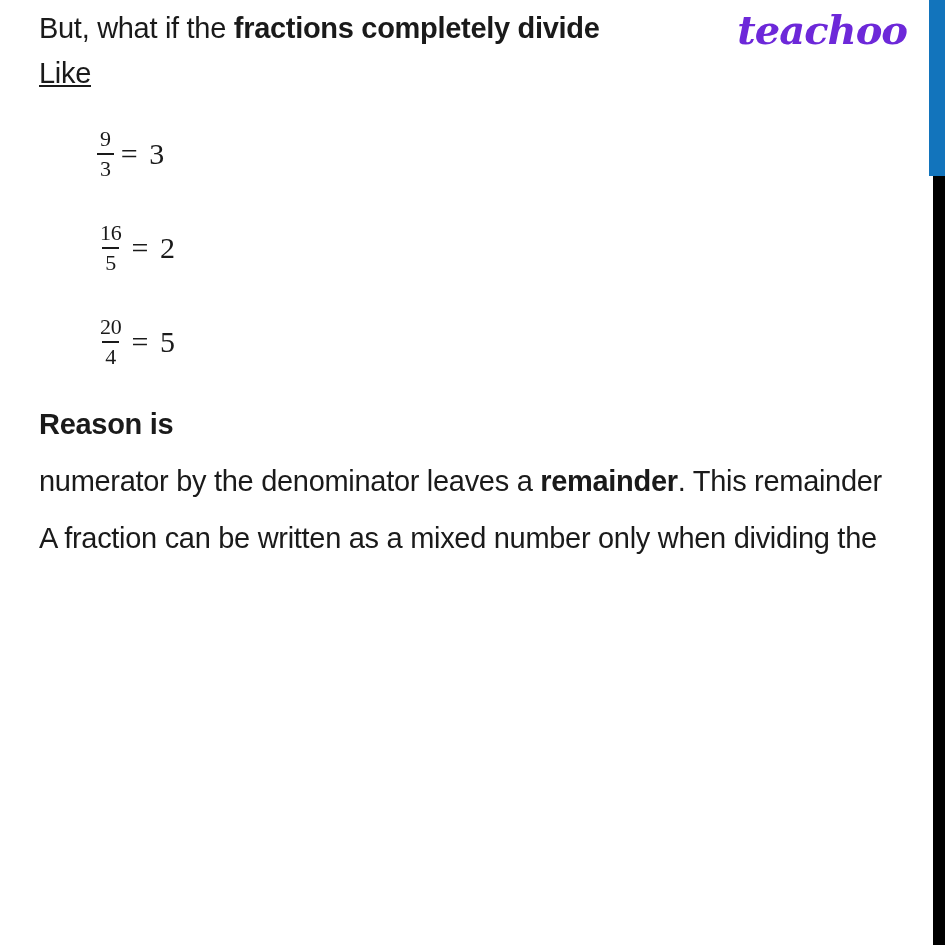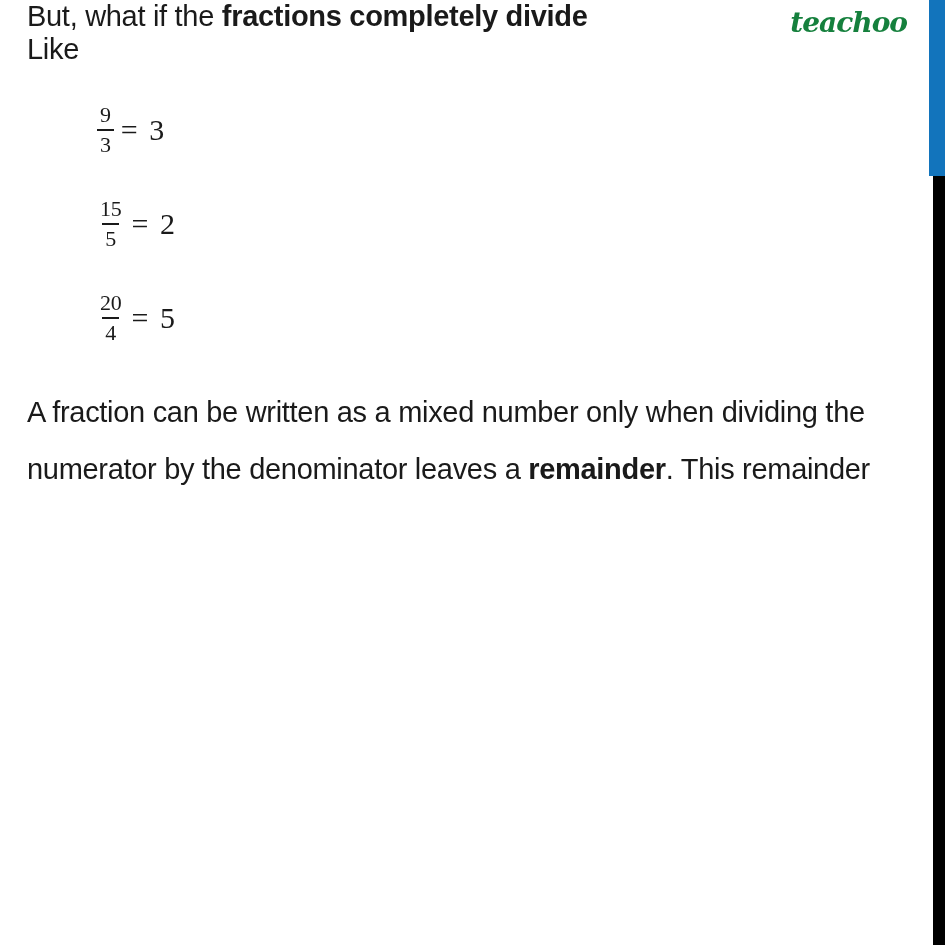--- a/index.html
+++ b/index.html
@@ -26,38 +26,38 @@
     background: #000000;
   }
   
   .logo {
     position: absolute;
     top: 6px;
     right: 38px;
     font-family: "DejaVu Serif", serif;
     font-style: italic;
     font-weight: bold;
-    font-size: 28px;
+    font-size: 40px;
     letter-spacing: -1px;
-    color: #15803d;
+    color: #6d28d9;
   }
   
   .content {
     position: absolute;
     left: 27px;
     top: 0;
     width: 890px;
     font-size: 29px;
     letter-spacing: -0.3px;
     color: #1a1a1a;
   }
-  .content p { margin: 0; }
+  .content p { margin: 12px; }
   .b { font-weight: bold; }
   .intro  { margin-top: 95px; }
-  .like   { margin-top: 36px; }
+  .like   { margin-top: 36px; text-decoration: underline; }
   .equations {
     margin-top: 36px;
     margin-left: 70px;
     font-family: "Liberation Serif", serif;
   }
   .equation {
     display: flex;
     align-items: center;
     margin-bottom: 38px;
   }
@@ -102,40 +102,41 @@
         <span class="frac">
           <span class="num">9</span>
           <span class="den">3</span>
         </span>
         <span class="eq">=</span>
         <span class="res">3</span>
       </div>
 
       <div class="equation">
         <span class="frac">
-          <span class="num">15</span>
+          <span class="num">16</span>
           <span class="den">5</span>
         </span>
         <span class="eq">=</span>
         <span class="res">2</span>
       </div>
 
       <div class="equation">
         <span class="frac">
           <span class="num">20</span>
           <span class="den">4</span>
         </span>
         <span class="eq">=</span>
         <span class="res">5</span>
       </div>
 
     </div>
 
 
+    <p class="reason b">Reason is</p>
 
     <p class="para">
+      <span class="pline"><span>numerator by the denominator leaves a </span><span class="b">remainder</span><span>. This remainder</span></span>
       <span class="pline">A fraction can be written as a mixed number only when dividing the</span>
-      <span class="pline"><span>numerator by the denominator leaves a </span><span class="b">remainder</span><span>. This remainder</span></span>
     </p>
 
   </div>
 
 </div>
 
 </body></html>

